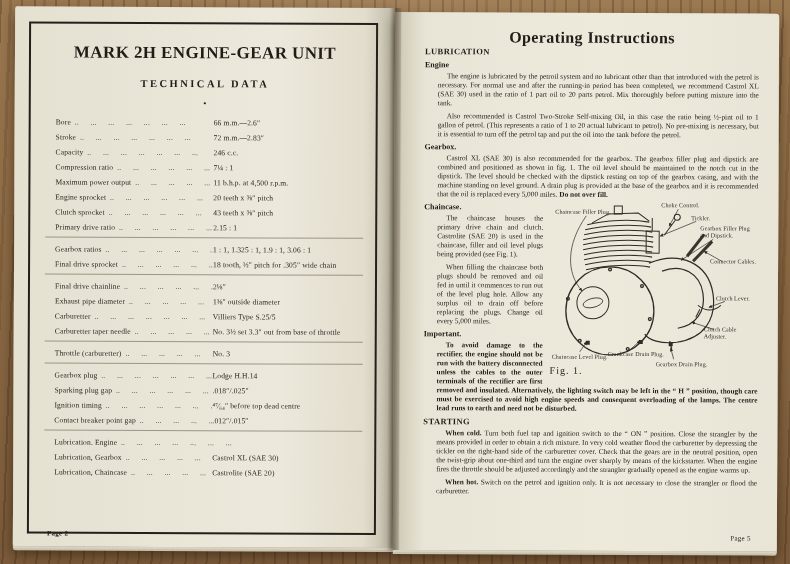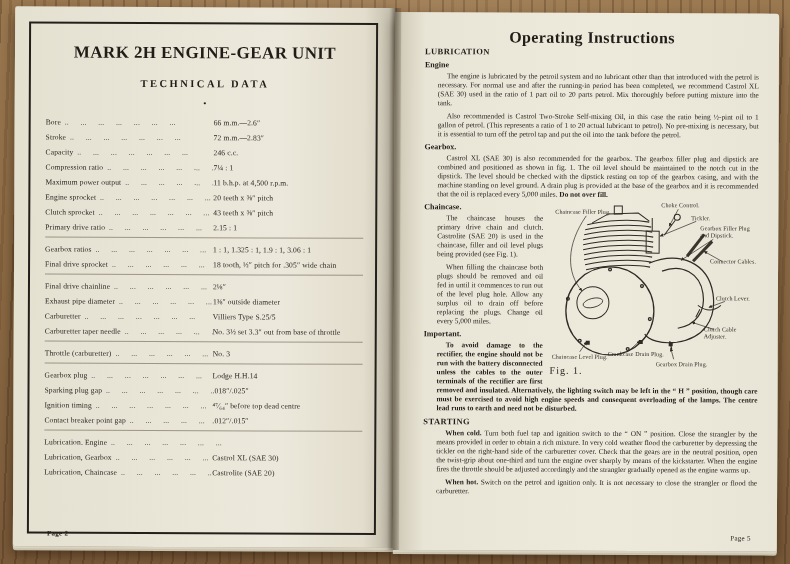--- a/index.html
+++ b/index.html
@@ -33,21 +33,21 @@
     background:linear-gradient(90deg,transparent,rgba(40,30,15,0.35) 55%,rgba(40,30,15,0.15));pointer-events:none;}
 
   
   .frame{position:absolute;left:14px;top:15px;right:17px;bottom:13px;border:2px solid #23201b;}
   .lp-inner{padding:13px 12px 0 15px;}
   .lp-title{margin:6px 0 0;text-align:center;font-size:17px;font-weight:bold;letter-spacing:0.4px;}
   .lp-sub{margin:15px 0 0;text-align:center;font-size:10.5px;font-weight:bold;letter-spacing:2.5px;}
   .lp-bullet{text-align:center;font-size:9px;margin:9px 0 10px;}
   .spec-table{margin-top:4px;}
   .spec-row{display:flex;align-items:flex-start;margin:0 0 6px;font-size:7.5px;line-height:9px;letter-spacing:0.15px;}
-  .spec-label{flex:0 0 auto;white-space:nowrap;}
+  .spec-label{flex:0 0 auto;white-space:nowrap;margin-left:10px;}
   .leader{flex:1 1 auto;overflow:hidden;white-space:nowrap;color:#45403a;min-width:8px;}
   .leader::before{content:"\2002..\2002\2002\2002...\2002\2002\2002...\2002\2002\2002...\2002\2002\2002...\2002\2002\2002...\2002\2002\2002...";}
   .spec-value{flex:0 0 150px;width:150px;}
   .rule-after{border-bottom:1px solid rgba(95,85,70,0.55);padding-bottom:5px;margin-bottom:7px;}
   .pagenum{position:absolute;bottom:9px;font-size:7px;letter-spacing:0.3px;}
   .pagenum.pl{left:34px;font-weight:bold;}
   .pagenum.pr{right:26px;}
 
   
   .rp-inner{padding:14px 20px 0 30px;font-size:7.3px;line-height:9px;text-align:justify;}

